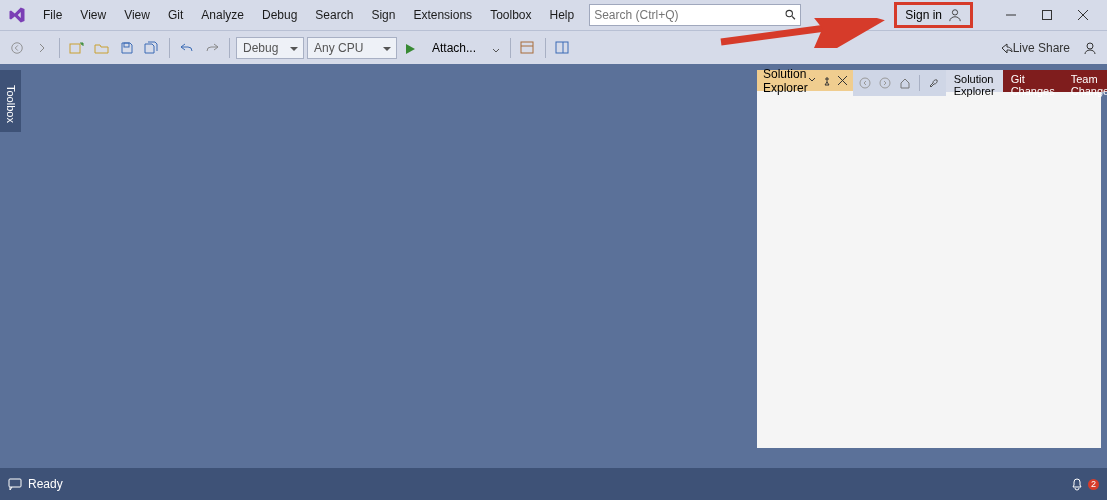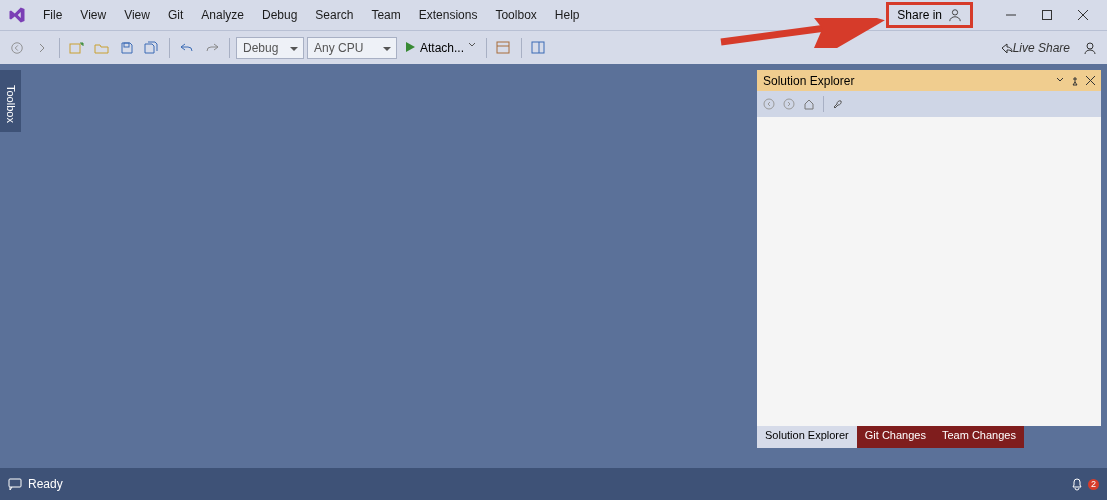--- a/index.html
+++ b/index.html
@@ -13,28 +13,28 @@
 .flex-spacer { flex: 1; }
 .signin-box { border: 3px solid #d63b2a; padding: 2px 8px; display: flex; align-items: center; gap: 6px; margin-right: 14px; height: 26px; }
 .win-controls { display: flex; gap: 0; margin-left: 6px; }
 .win-btn { width: 36px; height: 24px; display: flex; align-items: center; justify-content: center; color: #3a3a3a; }
 
 .toolbar { height: 34px; background: #d6dbe9; border-top: 1px solid #b8c0d4; display: flex; align-items: center; padding: 0 6px; gap: 3px; }
 .tb-btn { height: 24px; min-width: 22px; display: flex; align-items: center; justify-content: center; padding: 0 3px; color: #555; }
 .tb-sep { width: 1px; height: 20px; background: #a8b0c4; margin: 0 3px; }
 .tb-combo { height: 22px; background: #eef1f7; border: 1px solid #a8b0c4; padding: 0 18px 0 6px; display: flex; align-items: center; color: #555; position: relative; min-width: 68px; }
 .tb-combo::after { content: ""; position: absolute; right: 5px; top: 9px; border: 4px solid transparent; border-top-color: #555; }
-.tb-attach { display: flex; align-items: flex-start; gap: 4px; padding: 0 4px; }
+.tb-attach { display: flex; align-items: flex-end; gap: 16px; padding: 0 4px; }
 .play-icon { color: #388a34; }
-.live-share { display: flex; align-items: flex-start; gap: 0; color: #333; padding: 0 6px; margin-left: auto; font-style: italic; }
+.live-share { display: flex; align-items: flex-start; gap: 0; color: #333; padding: 0 6px; margin-left: auto; }
 
 .workspace { position: absolute; top: 64px; bottom: 22px; left: 0; right: 0; background: #5b7199; }
 .toolbox-tab { position: absolute; left: 0; top: 6px; width: 21px; height: 62px; background: #3e5277; color: #fff; writing-mode: vertical-rl; text-orientation: mixed; display: flex; align-items: center; justify-content: center; font-size: 11px; padding-top: 6px; }
 
-.solution-panel { position: absolute; right: 6px; top: 6px; width: 344px; bottom: 30px; background: #f5f5f5; display: flex; flex-direction: column; }
+.solution-panel { position: absolute; right: 6px; top: 6px; width: 344px; bottom: 30px; background: #f5f5f5; display: flex; flex-direction: row; }
 .panel-header { height: 21px; background: #f0cd8f; color: #000; display: flex; align-items: center; padding: 0 6px; font-size: 11px; }
 .panel-header .hdr-controls { margin-left: auto; display: flex; gap: 6px; }
 .panel-toolbar { height: 26px; background: #cfd6e6; display: flex; align-items: center; padding: 0 6px; gap: 8px; }
 .panel-body { flex: 1; background: #f5f5f5; }
 .panel-tabs { height: 22px; display: flex; background: #5b7199; }
 .panel-tab { padding: 3px 8px; background: #d6dbe9; color: #000; font-size: 11px; }
 .panel-tab.inactive { background: #7f1d1d; color: #fff; }
 
 .statusbar { position: absolute; bottom: 0; left: 0; right: 0; height: 22px; background: #3e5277; color: #fff; display: flex; align-items: center; padding: 16px 8px; font-size: 11px; }
 .status-right { margin-left: auto; display: flex; align-items: center; gap: 4px; }
@@ -53,27 +53,34 @@
         <path fill="#7b3fb5" d="M17 2l5 2v16l-5 2-8-8-5 4-2-1V7l2-1 5 4 8-8zm0 6l-4 4 4 4V8z"></path>
       </svg>
   </div>
   <div class="menu-item">File</div>
   <div class="menu-item">View</div>
   <div class="menu-item">View</div>
   <div class="menu-item">Git</div>
   <div class="menu-item">Analyze</div>
   <div class="menu-item">Debug</div>
   <div class="menu-item">Search</div>
-  <div class="menu-item">Team</div>
+  <div class="menu-item">Sign</div>
   <div class="menu-item">Extensions</div>
   <div class="menu-item">Toolbox</div>
   <div class="menu-item">Help</div>
+  <div class="search-box">
+    <input placeholder="Search (Ctrl+Q)" style="">
+    <svg width="12" height="12" viewBox="0 0 16 16">
+        <circle cx="6" cy="6" r="4.5" fill="none" stroke="#333" stroke-width="1.5"></circle>
+        <line x1="10" y1="10" x2="14" y2="14" stroke="#333" stroke-width="1.8"></line>
+      </svg>
+  </div>
   <div class="flex-spacer"></div>
   <div class="signin-box">
-    <span>Share in</span>
+    <span>Sign in</span>
     <svg width="14" height="14" viewBox="0 0 16 16">
         <circle cx="8" cy="5" r="3" fill="none" stroke="#333"></circle>
         <path d="M2 15c0-3 3-5 6-5s6 2 6 5" fill="none" stroke="#333"></path>
       </svg>
   </div>
   <div class="win-controls">
     <div class="win-btn">
         <svg width="10" height="10">
           <line x1="0" y1="5" x2="10" y2="5" stroke="#333"></line>
         </svg>

